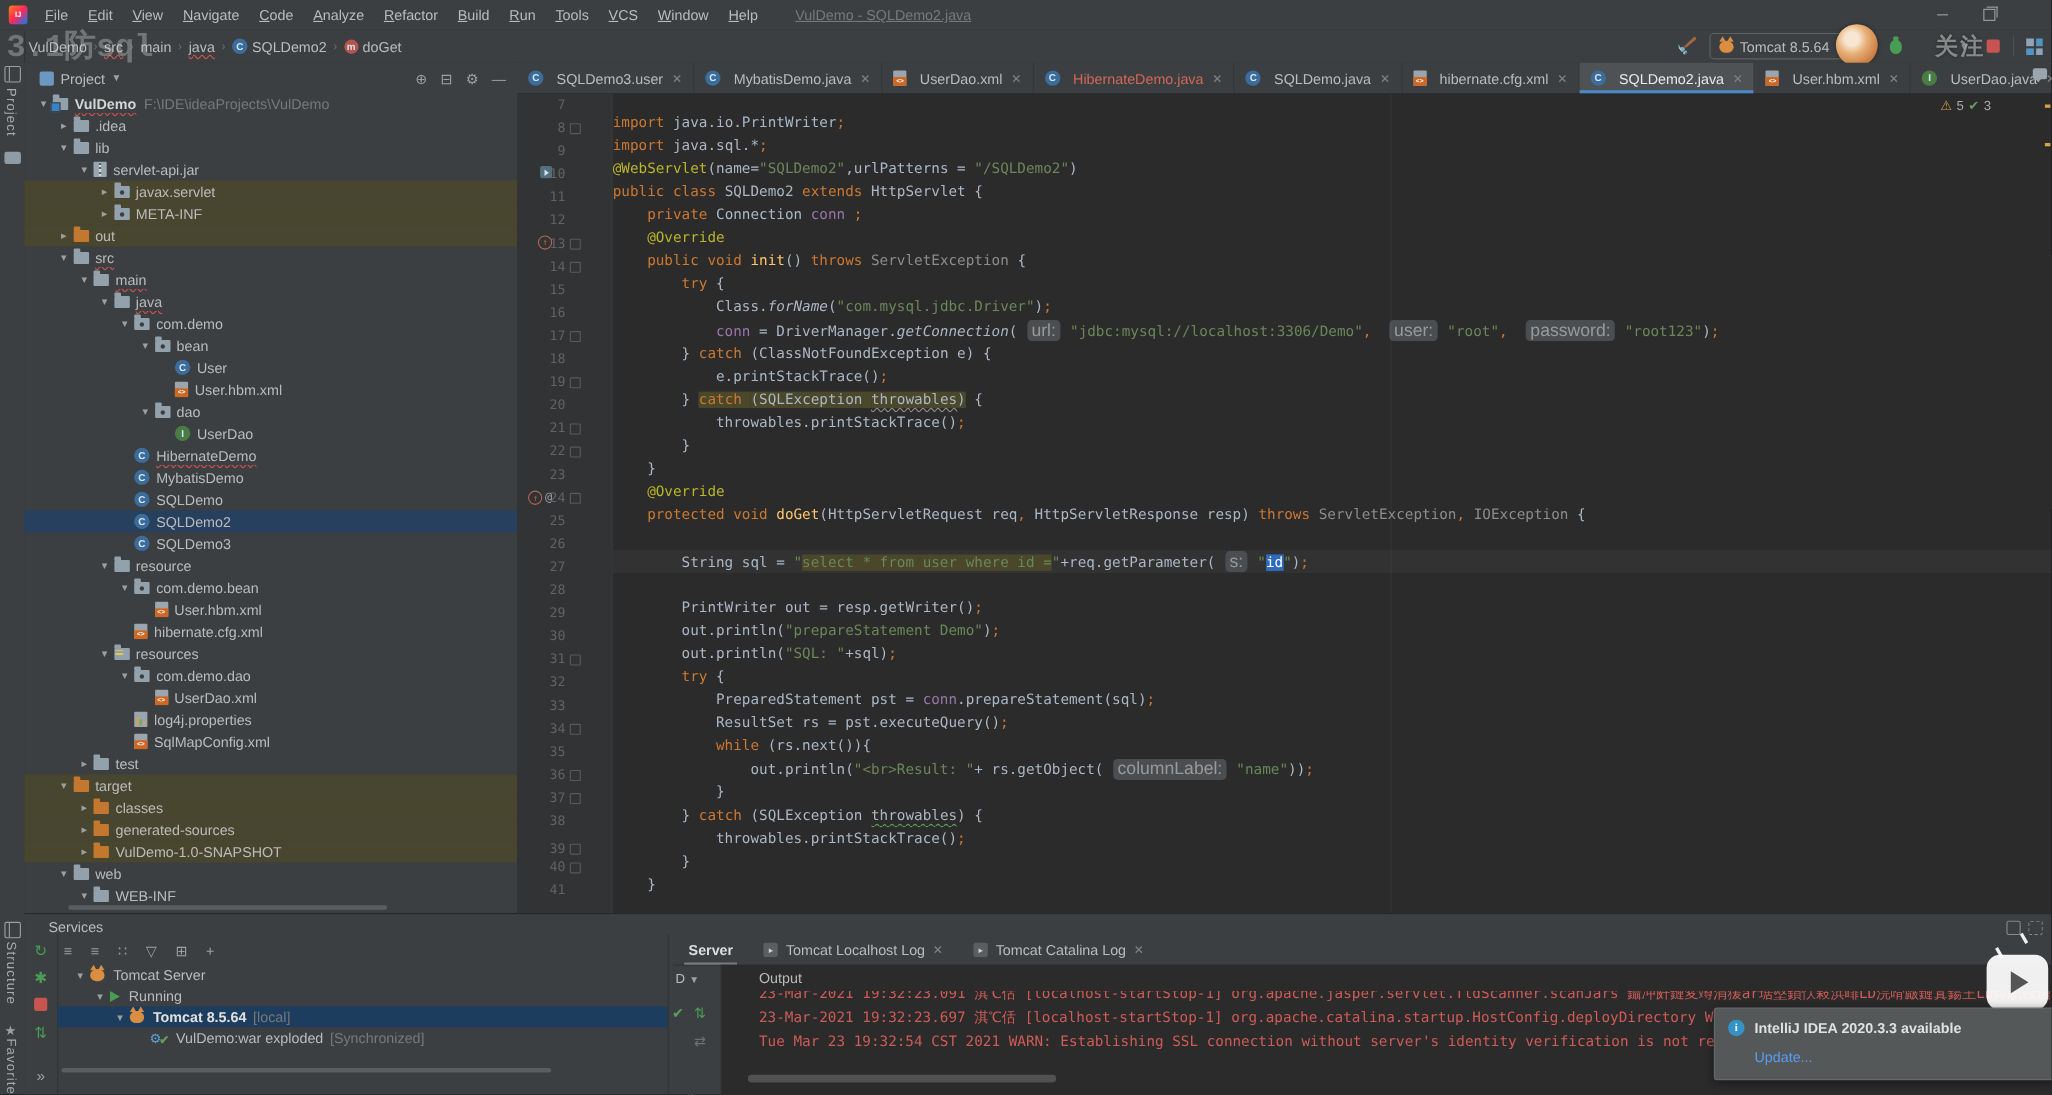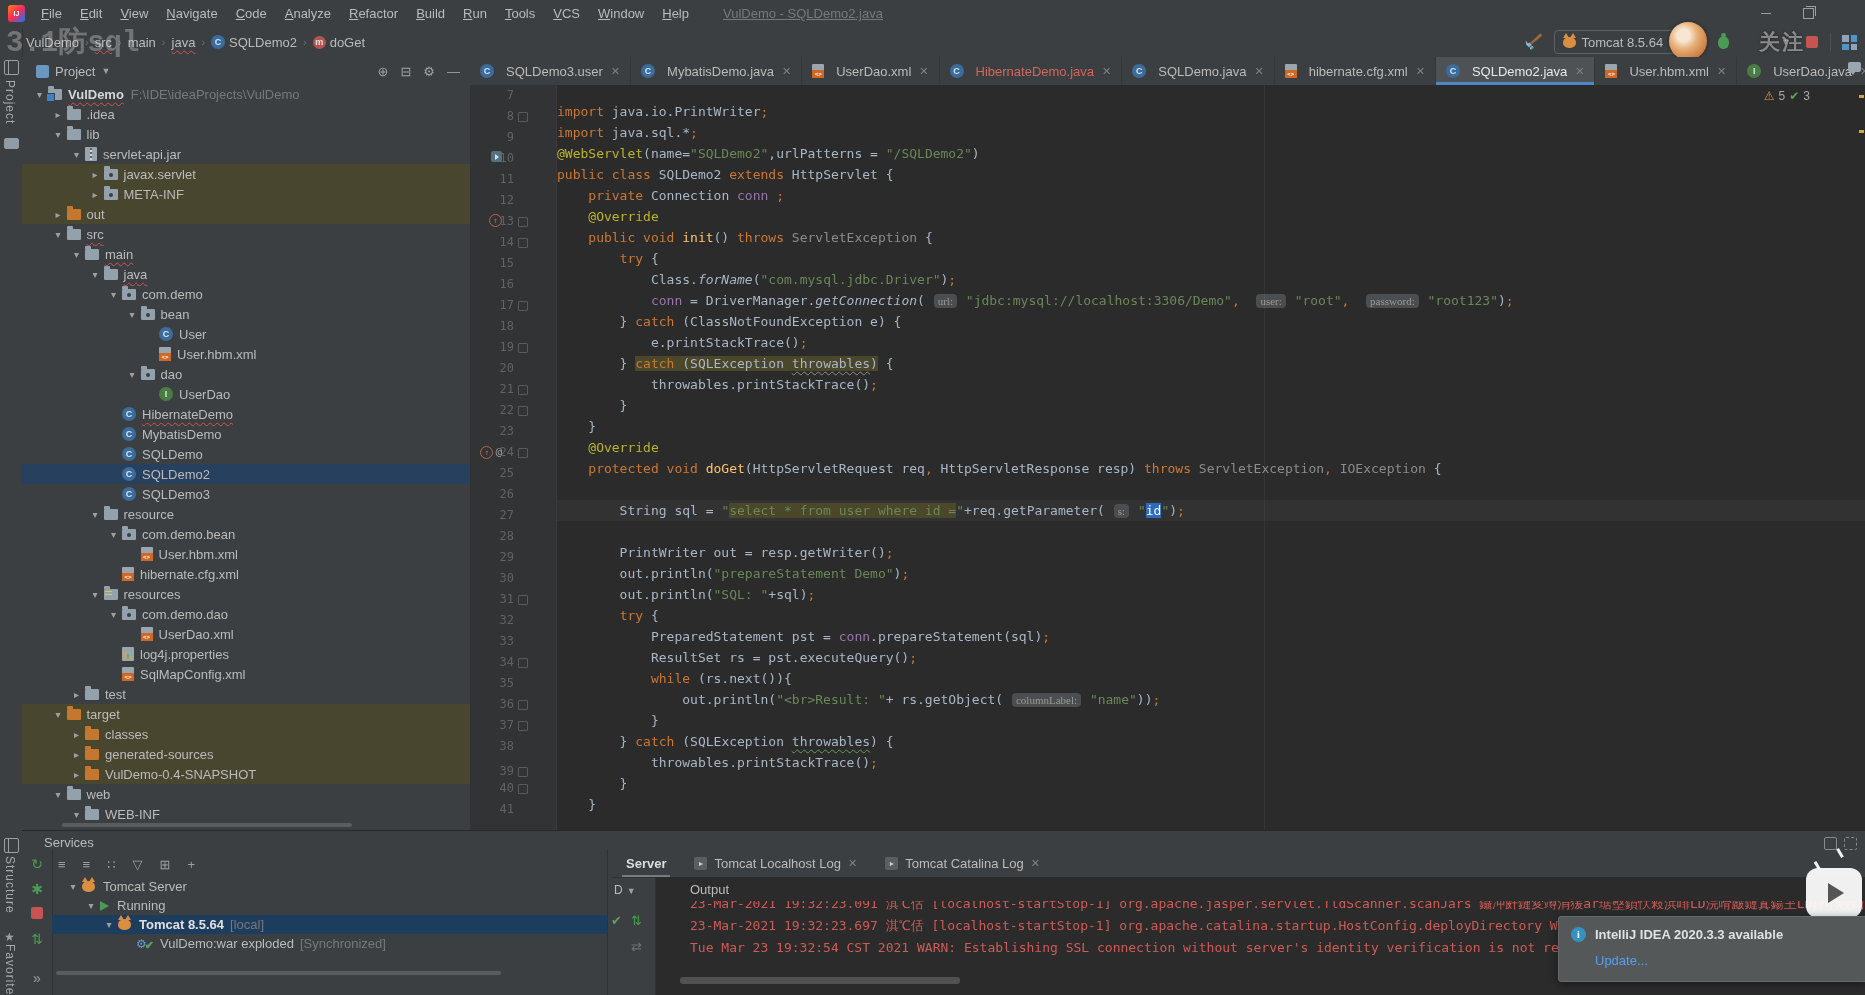--- a/index.html
+++ b/index.html
@@ -113,21 +113,21 @@
      align-items:center;justify-content:center;font-size:8px;}
   .at-ic{color:#9da0a3;font-size:11px;margin-left:2px;}
   .run-ic{display:inline-block;width:11px;height:11px;border-radius:2px;background:#54707e;position:relative;}
   .run-ic::after{content:"";position:absolute;left:4px;top:3px;border-left:4px solid #cfe3f2;border-top:3px solid transparent;border-bottom:3px solid transparent;}
   #code-pane{position:absolute;left:87px;top:16px;right:0;height:100%;font:13px/21px "DejaVu Sans Mono",monospace;white-space:pre;}
   .crow{position:absolute;left:0;width:100%;height:21px;}
   .crow.cur{background:#323232;}
   .cd-k{color:#cc7832;} .cd-d{color:#a9b7c6;} .cd-s{color:#6a8759;} .cd-a{color:#bbb529;}
   .cd-m{color:#ffc66b;} .cd-f{color:#9876aa;} .cd-g{color:#8c8c8c;}
   .cd-it{color:#a9b7c6;font-style:italic;}
-  .chip{background:#4b4e50;color:#999999;font-size:11px;border-radius:4px;padding:1px 4px;margin:0 1px;font-family:Liberation Serif, serif;}
+  .chip{background:#4b4e50;color:#999999;font-size:16px;border-radius:4px;padding:1px 4px;margin:0 1px;font-family:Liberation Sans, sans-serif;}
   .hl{background:#4a472a;}
   .selblue{background:#2d6bbf;color:#ffffff;}
   .wavy-gray{text-decoration:underline wavy #8c8c8c 1px;text-underline-offset:3px;}
   .wavy-green{text-decoration:underline wavy #5f9f5c 1px;text-underline-offset:3px;}
   #margin-line{position:absolute;left:794px;top:0;bottom:0;width:1px;background:rgba(255,255,255,.05);z-index:3;}
   #inspections{position:absolute;right:55px;top:4px;display:flex;align-items:center;gap:4px;font-size:12px;color:#a9a9a9;z-index:4;}
   #inspections .warn{color:#d9a343;font-size:12px;}
   #inspections .ok{color:#5f9f5c;font-size:12px;}
   #err-stripe{position:absolute;right:0;top:0;width:8px;height:100%;}
   .stripe-mark{position:absolute;right:1px;width:5px;height:3px;background:#d9a343;}
@@ -458,21 +458,21 @@
         <span class="t-label">classes</span>
       </div>
       <div class="trow olive" style="top: 660px; padding-left: 46px;">
         <span class="t-chev">▸</span>
         <span class="fold-folder orange t-ico"></span>
         <span class="t-label">generated-sources</span>
       </div>
       <div class="trow olive" style="top: 680px; padding-left: 46px;">
         <span class="t-chev">▸</span>
         <span class="fold-folder orange t-ico"></span>
-        <span class="t-label">VulDemo-0.4-SNAPSHOT</span>
+        <span class="t-label">VulDemo-1.0-SNAPSHOT</span>
       </div>
       <div class="trow" style="top: 700px; padding-left: 27.5px;">
         <span class="t-chev">▾</span>
         <span class="fold-folder t-ico"></span>
         <span class="t-label">web</span>
       </div>
       <div class="trow" style="top: 720px; padding-left: 46px;">
         <span class="t-chev">▾</span>
         <span class="fold-folder t-ico"></span>
         <span class="t-label">WEB-INF</span>

